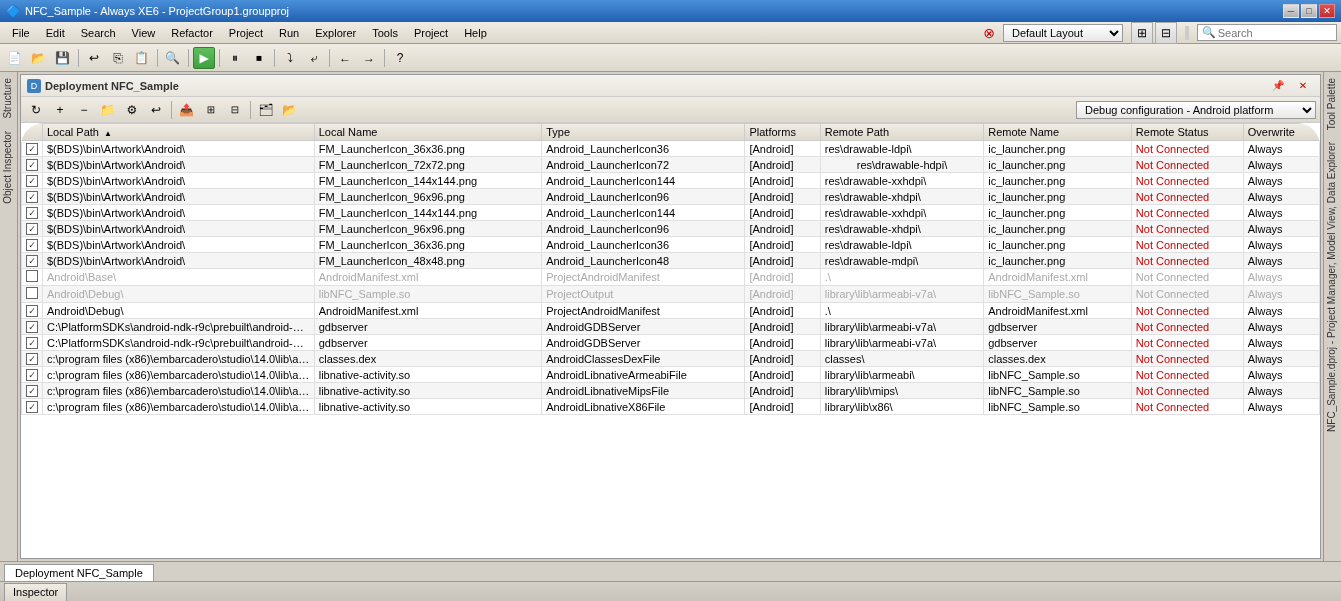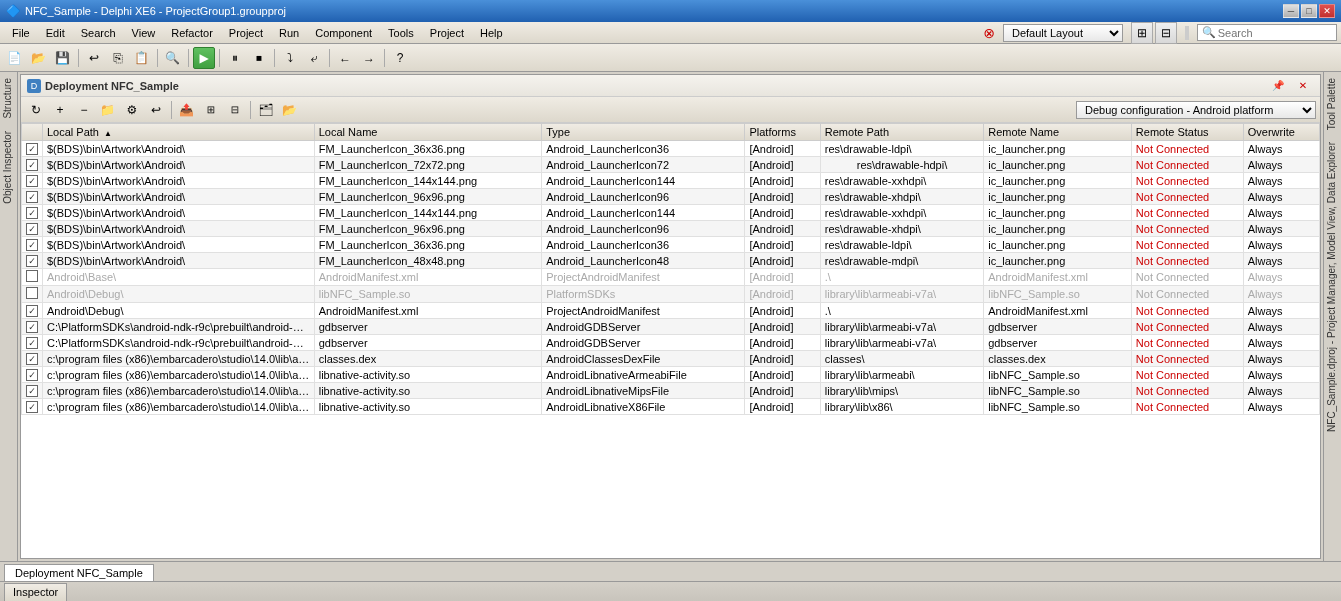--- a/index.html
+++ b/index.html
@@ -36,21 +36,21 @@
     .panel-title { font-size: 11px; font-weight: bold; color: #333; }
     .panel-icon { width: 14px; height: 14px; background: #4080c0; border-radius: 2px; display: flex; align-items: center; justify-content: center; color: white; font-size: 9px; }
     .panel-controls { margin-left: auto; display: flex; gap: 2px; }
     
     
     .deploy-toolbar { background: linear-gradient(to bottom, #f0ece4, #ddd8cc); height: 26px; display: flex; align-items: center; padding: 0 4px; border-bottom: 1px solid #ccc; gap: 2px; }
     .config-selector { display: flex; align-items: center; gap: 4px; margin-left: auto; }
     .config-select { background: linear-gradient(to bottom, #fff, #e8e8e8); border: 1px solid #999; padding: 1px 4px; font-size: 11px; width: 240px; margin-left: 28px; }
     
     
-    .table-container { flex: 1; overflow-y: auto; overflow-x: auto; }
+    .table-container { flex: 1; overflow-y: auto; overflow-x: auto; border-radius: 23px; }
     table { width: 100%; border-collapse: collapse; font-size: 11px; }
     thead tr { background: linear-gradient(to bottom, #f0ece4, #ddd8cc); position: sticky; top: 0; z-index: 1; }
     thead th { border: 1px solid #ccc; padding: 2px 4px; text-align: left; font-weight: normal; cursor: pointer; white-space: nowrap; color: #000; }
     thead th:first-child { width: 20px; }
     tbody tr { background: white; padding-left: 48px; }
     tbody tr:nth-child(even) { background: #f5f5f5; }
     tbody tr.selected { background: #316ac5 !important; color: white; }
     tbody tr.greyed td { color: #aaa; }
     tbody td { border: 1px solid #e0e0e0; padding: 1px 4px; white-space: nowrap; overflow: hidden; max-width: 200px; text-overflow: ellipsis; }
     .check-cell { text-align: center; width: 20px; }
@@ -71,38 +71,38 @@
     
     .sort-arrow { font-size: 8px; margin-left: 2px; }
     .not-connected { color: #cc0000; }
   </style>
 </head>
 <body>
 
 <div class="title-bar">
   <div class="title-bar-left">
     <span style="font-size:12px;">🔷</span>
-    <span>NFC_Sample - Delphi XE6 - ProjectGroup1.groupproj</span>
+    <span>NFC_Sample - Always XE6 - ProjectGroup1.groupproj</span>
   </div>
   <div class="title-bar-controls">
     <div class="title-btn">─</div>
     <div class="title-btn">□</div>
     <div class="title-btn close">✕</div>
   </div>
 </div>
 
 <div class="menu-bar">
   <div class="menu-item">File</div>
   <div class="menu-item">Edit</div>
   <div class="menu-item">Search</div>
   <div class="menu-item">View</div>
   <div class="menu-item">Refactor</div>
   <div class="menu-item">Project</div>
   <div class="menu-item">Run</div>
-  <div class="menu-item">Component</div>
+  <div class="menu-item">Explorer</div>
   <div class="menu-item">Tools</div>
   <div class="menu-item">Project</div>
   <div class="menu-item">Help</div>
   <div class="menu-right">
     <span style="font-size:14px; color:#cc0000;">⊗</span>
     <select class="layout-select">
       <option>Default Layout</option>
     </select>
     <div style="display:flex;gap:2px;">
       <div class="tb-btn" style="border:1px solid #aaa; background:linear-gradient(to bottom,#f0f0f0,#d8d8d8);">⊞</div>
@@ -312,21 +312,21 @@
       <td>AndroidManifest.xml</td>
       <td class="not-connected">Not Connected</td>
       <td>Always</td>
     </tr>
             <tr class="greyed">
       <td class="check-cell">
         <div class="checkbox "></div>
       </td>
       <td style="max-width:200px; overflow:hidden; text-overflow:ellipsis;">Android\Debug\</td>
       <td>libNFC_Sample.so</td>
-      <td>PlatformSDKs</td>
+      <td>ProjectOutput</td>
       <td>[Android]</td>
       <td style="max-width:150px; overflow:hidden; text-overflow:ellipsis;">library\lib\armeabi-v7a\</td>
       <td>libNFC_Sample.so</td>
       <td class="not-connected">Not Connected</td>
       <td>Always</td>
     </tr>
             <tr>
       <td class="check-cell">
         <div class="checkbox checked"></div>
       </td>

